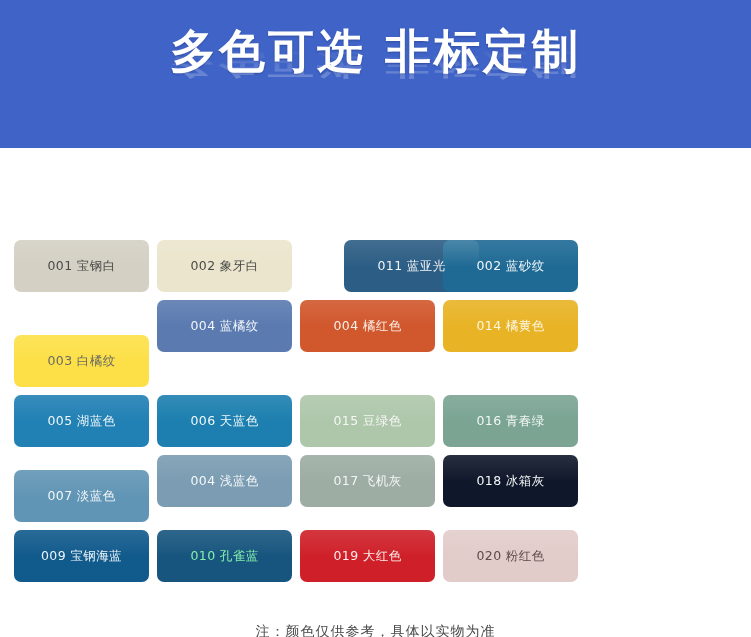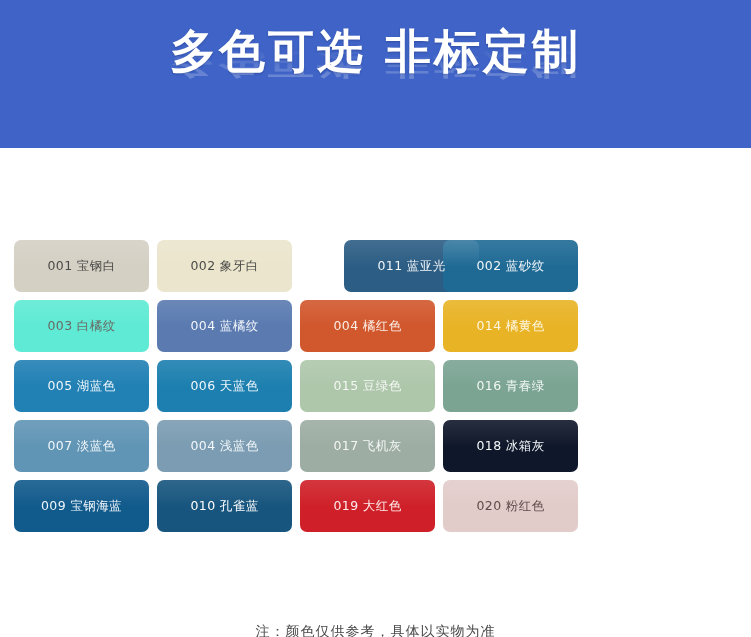--- a/index.html
+++ b/index.html
@@ -144,21 +144,21 @@
         </div>
         <div class="swatch" style="background: rgb(235, 229, 205); color: rgb(74, 74, 72);">
           <span class="label">002 象牙白</span>
         </div>
         <div class="swatch" style="background: rgb(44, 93, 132); color: rgb(242, 246, 249); margin-left: 44px;">
           <span class="label">011 蓝亚光</span>
         </div>
         <div class="swatch" style="background: rgb(31, 106, 149); color: rgb(242, 246, 249);">
           <span class="label">002 蓝砂纹</span>
         </div>
-        <div class="swatch" style="background: #5eead4; color: rgb(106, 106, 102);">
+        <div class="swatch" style="background: #fde047; color: rgb(106, 106, 102); margin-top: 35px;">
           <span class="label">003 白橘纹</span>
         </div>
         <div class="swatch" style="background: rgb(90, 122, 176); color: rgb(242, 245, 250);">
           <span class="label">004 蓝橘纹</span>
         </div>
         <div class="swatch" style="background: rgb(209, 87, 44); color: rgb(251, 238, 230);">
           <span class="label">004 橘红色</span>
         </div>
         <div class="swatch" style="background: rgb(232, 179, 37); color: rgb(253, 246, 226);">
           <span class="label">014 橘黄色</span>
@@ -168,36 +168,36 @@
         </div>
         <div class="swatch" style="background: rgb(28, 127, 175); color: rgb(240, 247, 251);">
           <span class="label">006 天蓝色</span>
         </div>
         <div class="swatch" style="background: rgb(174, 199, 171); color: rgb(244, 248, 243);">
           <span class="label">015 豆绿色</span>
         </div>
         <div class="swatch" style="background: rgb(123, 164, 147); color: rgb(242, 248, 245);">
           <span class="label">016 青春绿</span>
         </div>
-        <div class="swatch" style="background: rgb(97, 149, 181); color: rgb(242, 247, 250);">
+        <div class="swatch" style="background: rgb(97, 149, 181); color: rgb(242, 247, 250); margin-top: 15px;">
           <span class="label">007 淡蓝色</span>
         </div>
         <div class="swatch" style="background: rgb(123, 156, 178); color: rgb(244, 248, 250);">
           <span class="label">004 浅蓝色</span>
         </div>
         <div class="swatch" style="background: rgb(157, 173, 163); color: rgb(244, 246, 245);">
           <span class="label">017 飞机灰</span>
         </div>
         <div class="swatch" style="background: #0f172a; color: rgb(245, 248, 248);">
           <span class="label">018 冰箱灰</span>
         </div>
         <div class="swatch" style="background: rgb(17, 90, 140); color: rgb(238, 245, 250);">
           <span class="label">009 宝钢海蓝</span>
         </div>
-        <div class="swatch" style="background: rgb(23, 85, 126); color: #ffffff;">
+        <div class="swatch" style="background: rgb(23, 85, 126); color: #86efac;">
           <span class="label">010 孔雀蓝</span>
         </div>
         <div class="swatch" style="background: rgb(207, 32, 41); color: rgb(253, 236, 235);">
           <span class="label">019 大红色</span>
         </div>
         <div class="swatch" style="background: rgb(226, 204, 202); color: rgb(92, 74, 74);">
           <span class="label">020 粉红色</span>
         </div>
       </div>
     <div class="footnote">注：颜色仅供参考，具体以实物为准</div>

